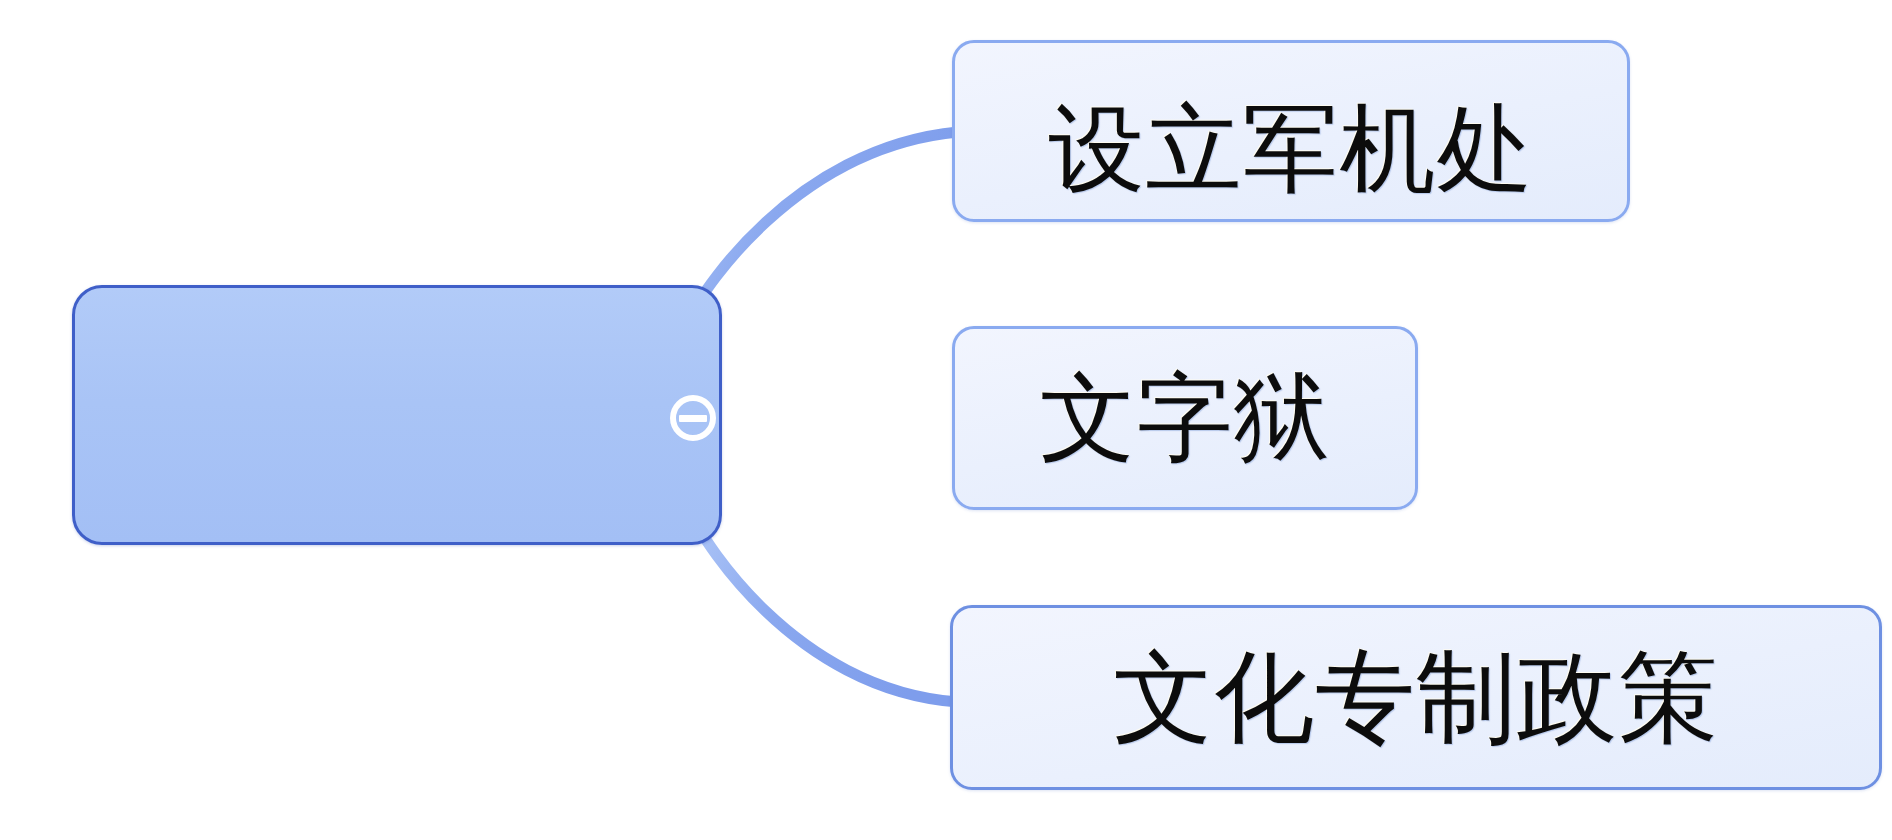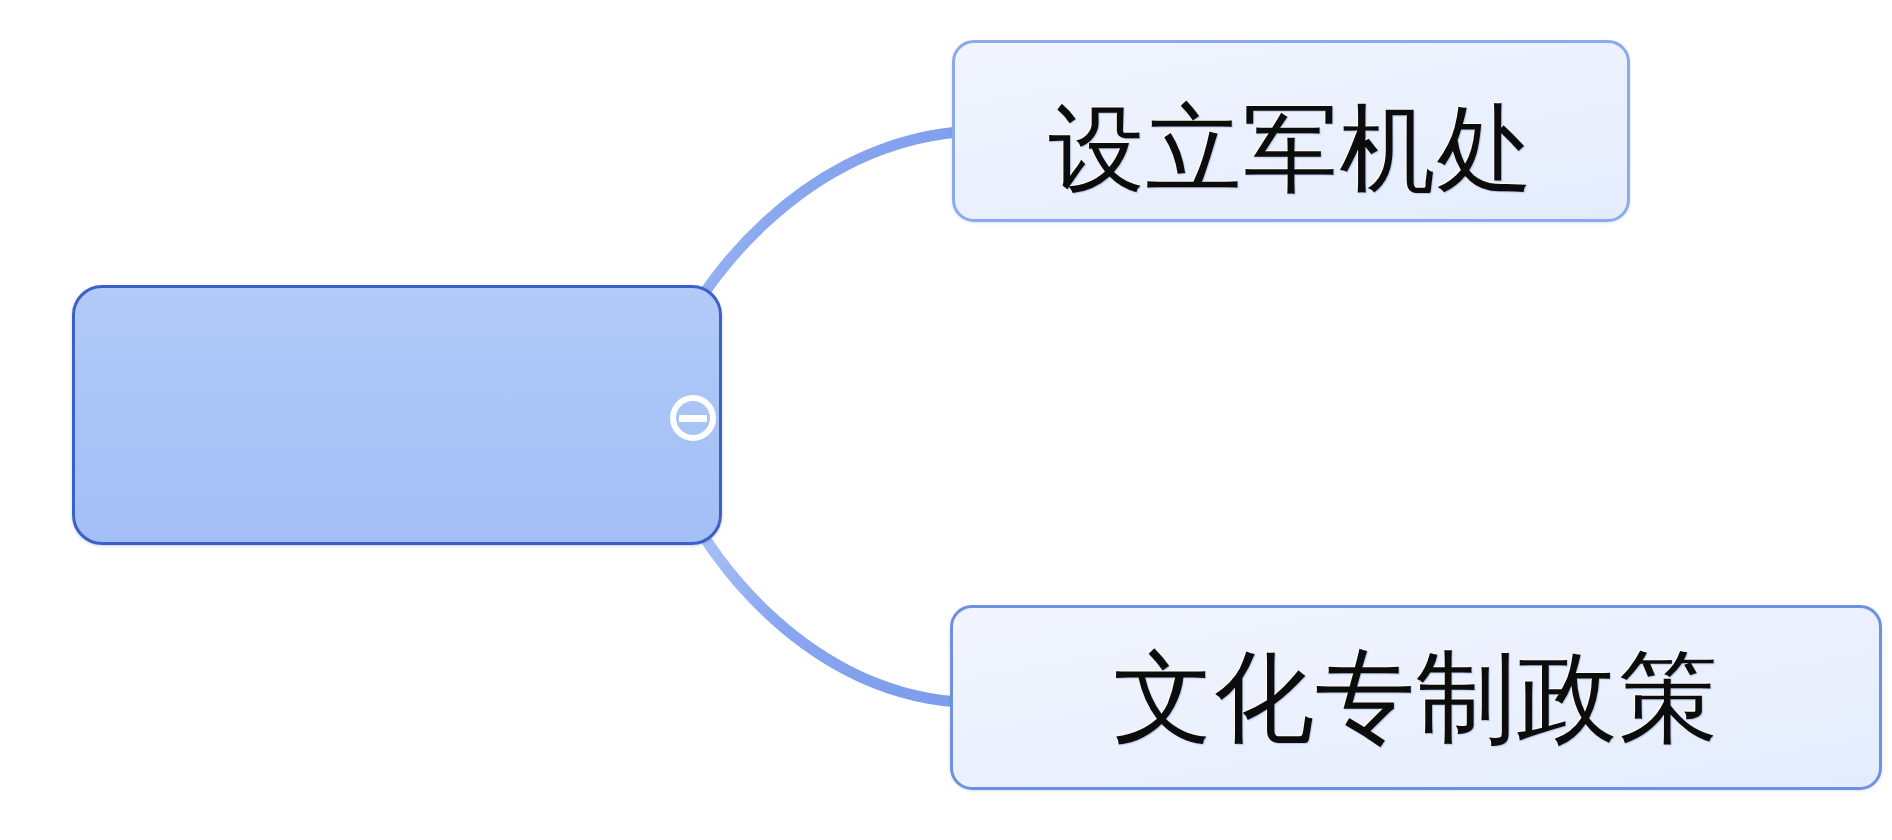--- a/index.html
+++ b/index.html
@@ -154,18 +154,21 @@
   </div>
 
   <div id="collapse-toggle">
     <span class="minus-bar"></span>
   </div>
 
   <div class="node child-node" id="child-node-0">
     <span class="node-text">设立军机处</span>
   </div>
 
+  <div class="node child-node" id="child-node-1">
+    <span class="node-text">文字狱</span>
+  </div>
 
   <div class="node child-node" id="child-node-2">
     <span class="node-text">文化专制政策</span>
   </div>
 
 </div>
 
 </body></html>

